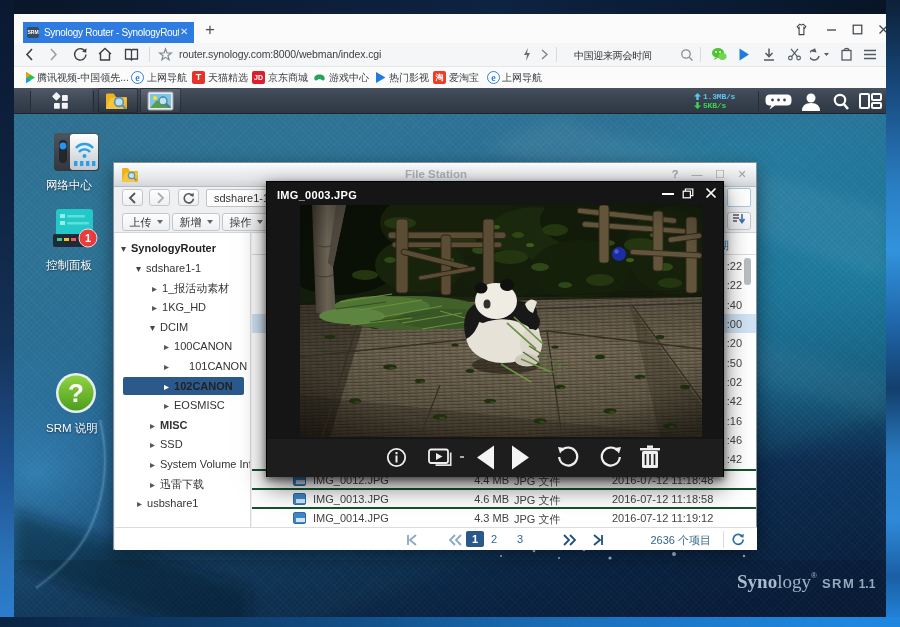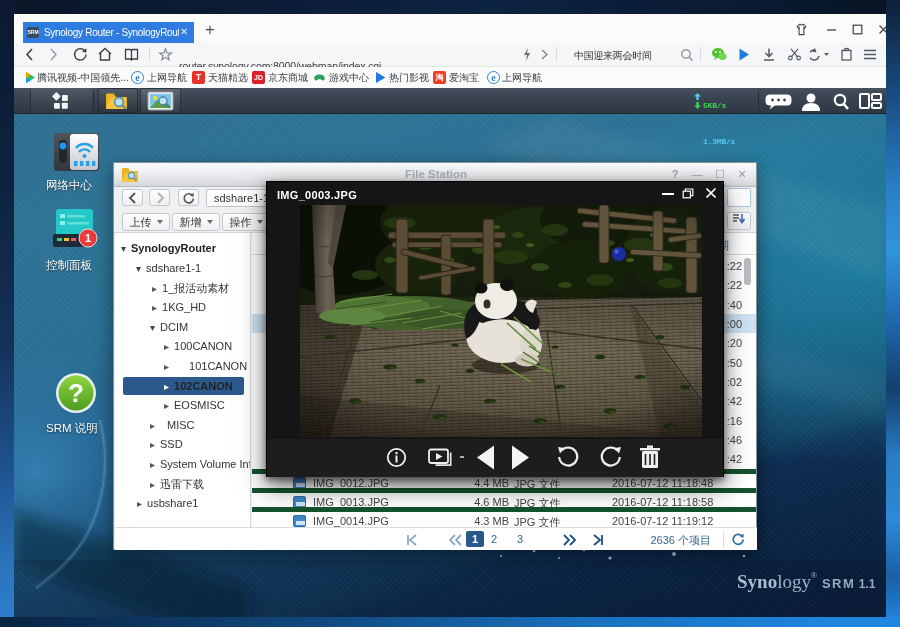--- a/index.html
+++ b/index.html
@@ -16,41 +16,41 @@
 #tab{left:9px;top:8px;width:171px;height:21px;background:#2e7ce2;color:#fff;}
 #tab .fav{left:4px;top:5px;width:12px;height:11px;background:#374b61;border-radius:2px;color:#fff;font-size:5px;font-weight:bold;line-height:11px;text-align:center;}
 #tab .txt{left:21px;top:4px;width:135px;height:14px;font-size:10px;letter-spacing:-0.3px;line-height:13px;white-space:nowrap;overflow:hidden;}
 #tab .cls{left:157px;top:4px;font-size:10px;color:#e8eefc;}
 #newtab{left:188px;top:6px;width:16px;height:20px;color:#4a4f55;font-size:17px;font-weight:300;line-height:20px;text-align:center;}
 .wbtn{top:7px;width:16px;height:16px;color:#3e4348;font-size:13px;text-align:center;line-height:16px;}
 
 #addr{left:14px;top:43px;width:872px;height:24px;background:#f5f6f8;border-bottom:1px solid #e4e6e8;color:#4a4a4a;}
 #addr svg{top:3px;}
 #addr .sep{top:4px;width:1px;height:15px;background:#d8dadd;}
-#url{left:165px;top:17px;font-size:10.5px;color:#3c4043;letter-spacing:-0.1px;}
+#url{left:165px;top:5px;font-size:10.5px;color:#3c4043;letter-spacing:-0.1px;}
 #srch{left:552px;top:6px;font-size:10px;color:#333;letter-spacing:-0.3px;margin-left:8px;}
 
 #bmbar{left:14px;top:67px;width:872px;height:21px;background:#fbfbfb;}
 .bm{top:4px;height:14px;font-size:10px;color:#3c4043;line-height:14px;}
 .bmi{top:4px;width:13px;height:13px;border-radius:2px;color:#fff;font-size:9px;font-weight:bold;text-align:center;line-height:13px;}
 
 #srm{left:14px;top:88px;width:872px;height:529px;overflow:hidden;
  background:
   radial-gradient(68% 55% at 97% 35%, rgba(28,150,180,0.6) 0%, rgba(28,150,180,0.32) 42%, rgba(28,150,180,0) 66%),
   linear-gradient(163deg,#2e6f90 0%,#2d7294 20%,#296e93 36%,#225c85 48%,#17486e 62%,#0f3659 74%,#0c2c4b 84%,#0b2440 94%,#0a2039 100%);}
 #srm:before{content:"";position:absolute;left:0;top:0;right:0;bottom:0;
  background:repeating-linear-gradient(45deg,rgba(255,255,255,0.026) 0 1px,rgba(0,0,0,0) 1px 4px),
             repeating-linear-gradient(-45deg,rgba(255,255,255,0.022) 0 1px,rgba(0,0,0,0) 1px 4px);}
 #taskbar{left:0;top:0;width:872px;height:26px;background:linear-gradient(180deg,#46505e 0%,#39434f 45%,#2e3844 100%);border-bottom:1px solid #1d242d;}
 #taskbar .tsep{top:3px;width:1px;height:20px;background:#242c35;}
 .tbtn{top:0px;height:25px;border-radius:2px;}
 #menubtn{left:17px;width:61px;background:linear-gradient(180deg,rgba(255,255,255,0.06),rgba(255,255,255,0.01));}
 
 #spd{left:679px;top:4px;width:62px;height:18px;font-family:"Liberation Mono",monospace;font-weight:bold;font-size:8px;line-height:9px;letter-spacing:-0.2px;}
-#spd .up{color:#58c5f2;margin-top:45px;}#spd .dn{color:#3fd052;}
+#spd .up{color:#58c5f2;}#spd .dn{color:#3fd052;}
 
 .dico{left:32px;width:60px;text-align:center;}
 .dico .lbl{position:static;display:block;margin-top:2px;color:#fff;font-size:11.5px;text-shadow:0 1px 2px rgba(0,0,0,0.6);white-space:nowrap;}
 
 #fs{left:99px;top:74px;width:644px;height:388px;background:#eceef0;border:1px solid #8a9097;box-shadow:0 6px 18px rgba(0,0,0,0.45);}
 #fs *{position:absolute;}
 #fstitle{left:0;top:0;width:642px;height:24px;background:linear-gradient(180deg,#fbfcfd 0%,#e3e5e8 70%,#d3d6d9 100%);border-bottom:1px solid #b7bbbf;}
 #fstitle .t{left:291px;top:5px;width:70px;font-size:11.5px;font-weight:bold;color:#a9aeb5;white-space:nowrap;}
 #fstool{left:0;top:24px;width:642px;height:46px;background:#eef0f2;border-bottom:1px solid #d4d7da;}
 #fstree{left:1px;top:70px;width:136px;height:294px;background:#fff;border-right:1px solid #d9dcdf;overflow:hidden;}
@@ -59,21 +59,21 @@
 .navb{width:21px;height:17px;background:linear-gradient(180deg,#fefefe,#eef0f2);border:1px solid #c3c7cb;border-radius:3px;}
 .navb svg{position:static;}
 .btn2{height:18px;background:linear-gradient(180deg,#fdfdfd,#eef0f2);border:1px solid #c3c7cb;border-radius:3px;font-size:11px;color:#333;text-align:center;line-height:16px;}
 #fs .car{position:static;display:inline-block;width:0;height:0;border-left:3.5px solid transparent;border-right:3.5px solid transparent;border-top:4px solid #666;vertical-align:2px;margin-left:2px;}
 #fs .ti span,#fs .ti b{position:static;}
 .ti{height:16px;font-size:11px;color:#333;white-space:nowrap;}
 .ti b{color:#222;}
 .ar{color:#444;font-size:10px;}
 .ar2{color:#555;font-size:10px;}
 .time{left:432px;width:58px;text-align:right;font-size:11px;color:#444;}
-.frow{left:0;width:504px;height:19px;border-top:5px solid #14532d;font-size:11px;color:#444;}
+.frow{left:0;width:504px;height:19px;border-top:2px solid #14532d;font-size:11px;color:#444;}
 .fic{position:absolute;left:41px;top:3px;width:13px;height:12px;background:#3f87c6;border-radius:2px;border:1px solid #2d6ca8;}
 .fic:after{content:"";position:absolute;left:2px;top:5px;width:9px;height:4px;background:#cfe6f8;}
 .fn{position:absolute;left:61px;top:3px;}
 .fs1{position:absolute;left:200px;top:3px;width:57px;text-align:right;}
 .fs2{position:absolute;left:262px;top:3px;}
 .fs3{position:absolute;left:360px;top:3px;width:130px;text-align:left;}
 
 #viewer{left:252px;top:93px;width:458px;height:296px;background:#151515;border:1px solid #000;box-shadow:0 3px 7px rgba(0,0,0,0.5), 0 10px 24px rgba(0,0,0,0.55);}
 #viewer *{position:absolute;}
 #vtitle{left:10px;top:7px;font-size:11px;font-weight:bold;color:#fff;letter-spacing:0.3px;}
@@ -403,21 +403,21 @@
         <div class="ti" style="top:9px;left:6px;"><span class="ar">▾</span><b style="margin-left:5px;">SynologyRouter</b></div>
         <div class="ti" style="top:29px;left:21px;"><span class="ar">▾</span><span style="margin-left:5px;">sdshare1-1</span></div>
         <div class="ti" style="top:48px;left:37px;"><span class="ar2">▸</span><span style="margin-left:5px;">1_报活动素材</span></div>
         <div class="ti" style="top:68px;left:37px;"><span class="ar2">▸</span><span style="margin-left:5px;">1KG_HD</span></div>
         <div class="ti" style="top:88px;left:35px;"><span class="ar">▾</span><span style="margin-left:5px;">DCIM</span></div>
         <div class="ti" style="top:107px;left:49px;"><span class="ar2">▸</span><span style="margin-left:5px;">100CANON</span></div>
         <div class="ti" style="top:127px;left:49px;"><span class="ar2">▸</span><span style="margin-left:20px;">101CANON</span></div>
         <div style="top:144px;left:8px;width:121px;height:18px;background:#2b598c;border-radius:2px;"></div>
         <div class="ti" style="top:147px;left:49px;color:#fff;"><span class="ar2" style="color:#fff;">▸</span><b style="margin-left:5px;">102CANON</b></div>
         <div class="ti" style="top:166px;left:49px;"><span class="ar2">▸</span><span style="margin-left:5px;">EOSMISC</span></div>
-        <div class="ti" style="top:186px;left:35px;"><span class="ar2">▸</span><span style="margin-left:12px;">MISC</span></div>
+        <div class="ti" style="top:186px;left:35px;"><span class="ar2">▸</span><span style="margin-left:5px;font-weight:bold;">MISC</span></div>
         <div class="ti" style="top:205px;left:35px;"><span class="ar2">▸</span><span style="margin-left:5px;">SSD</span></div>
         <div class="ti" style="top:225px;left:35px;"><span class="ar2">▸</span><span style="margin-left:5px;">System Volume Info</span></div>
         <div class="ti" style="top:244px;left:35px;"><span class="ar2">▸</span><span style="margin-left:5px;">迅雷下载</span></div>
         <div class="ti" style="top:264px;left:22px;"><span class="ar2">▸</span><span style="margin-left:5px;margin-top:43px;">usbshare1</span></div>
       </div>
       <div id="fslist">
         <div style="left:0;top:0;width:504px;height:22px;border-bottom:1px solid #d8dcdf;"></div>
         <div style="left:433px;top:5px;font-size:11px;color:#2f6ca8;">修改日期</div>
         <div class="time" style="top:27px;">:22</div>
         <div class="time" style="top:46px;">:22</div>

